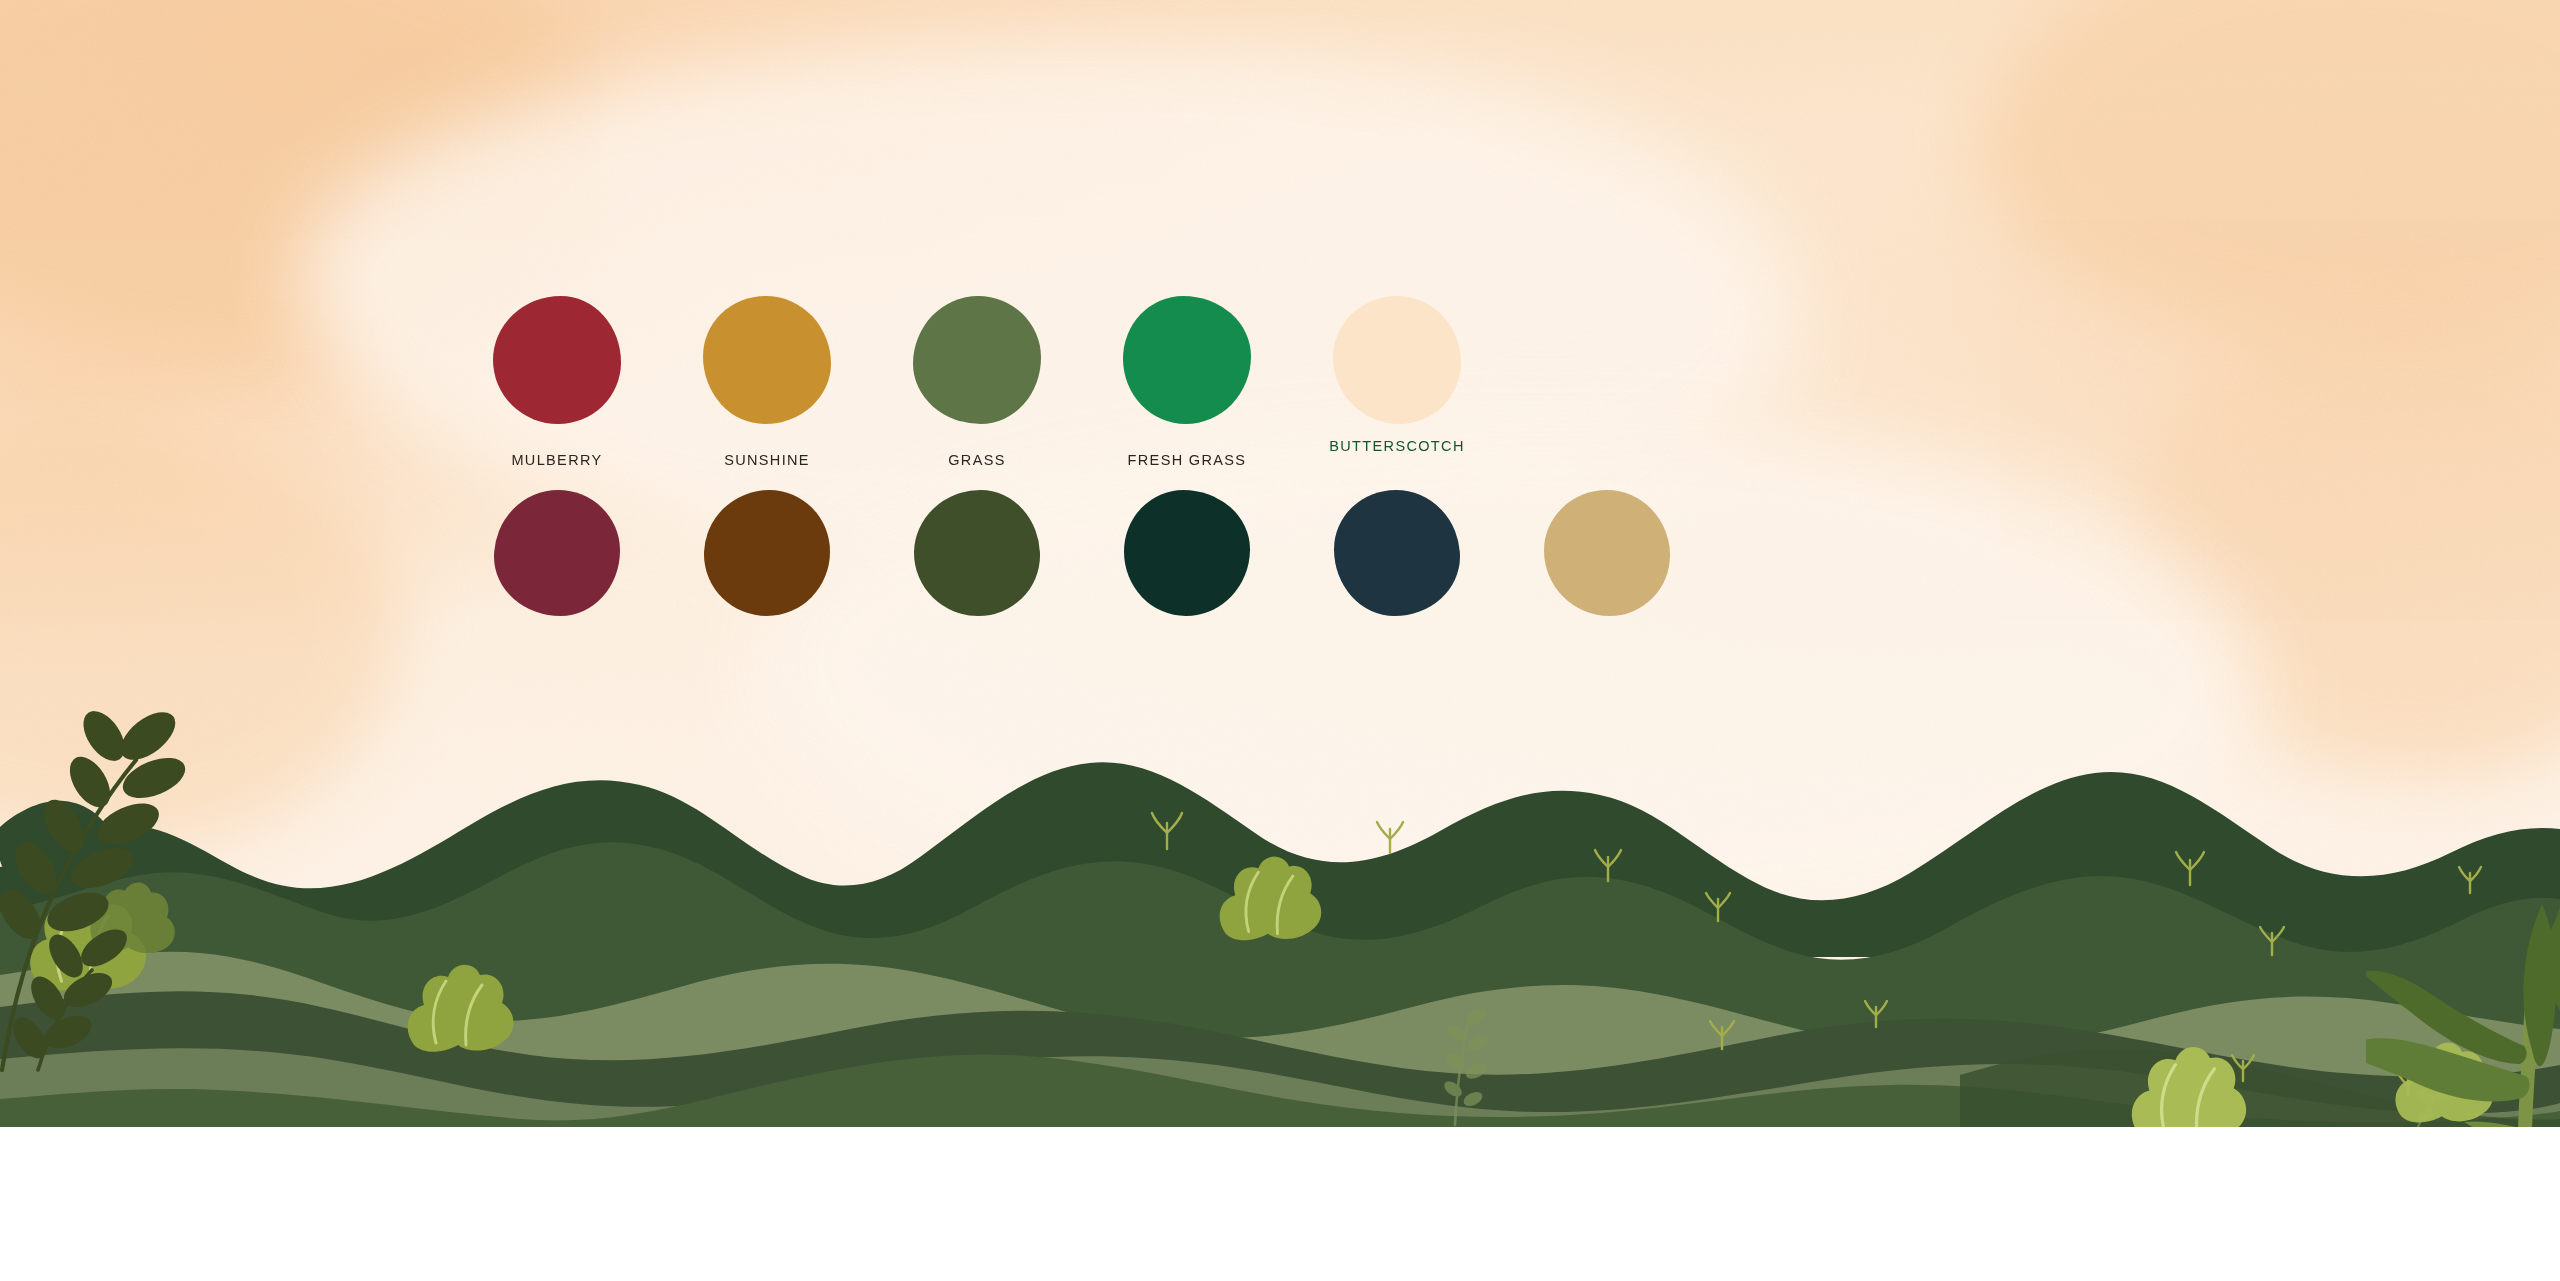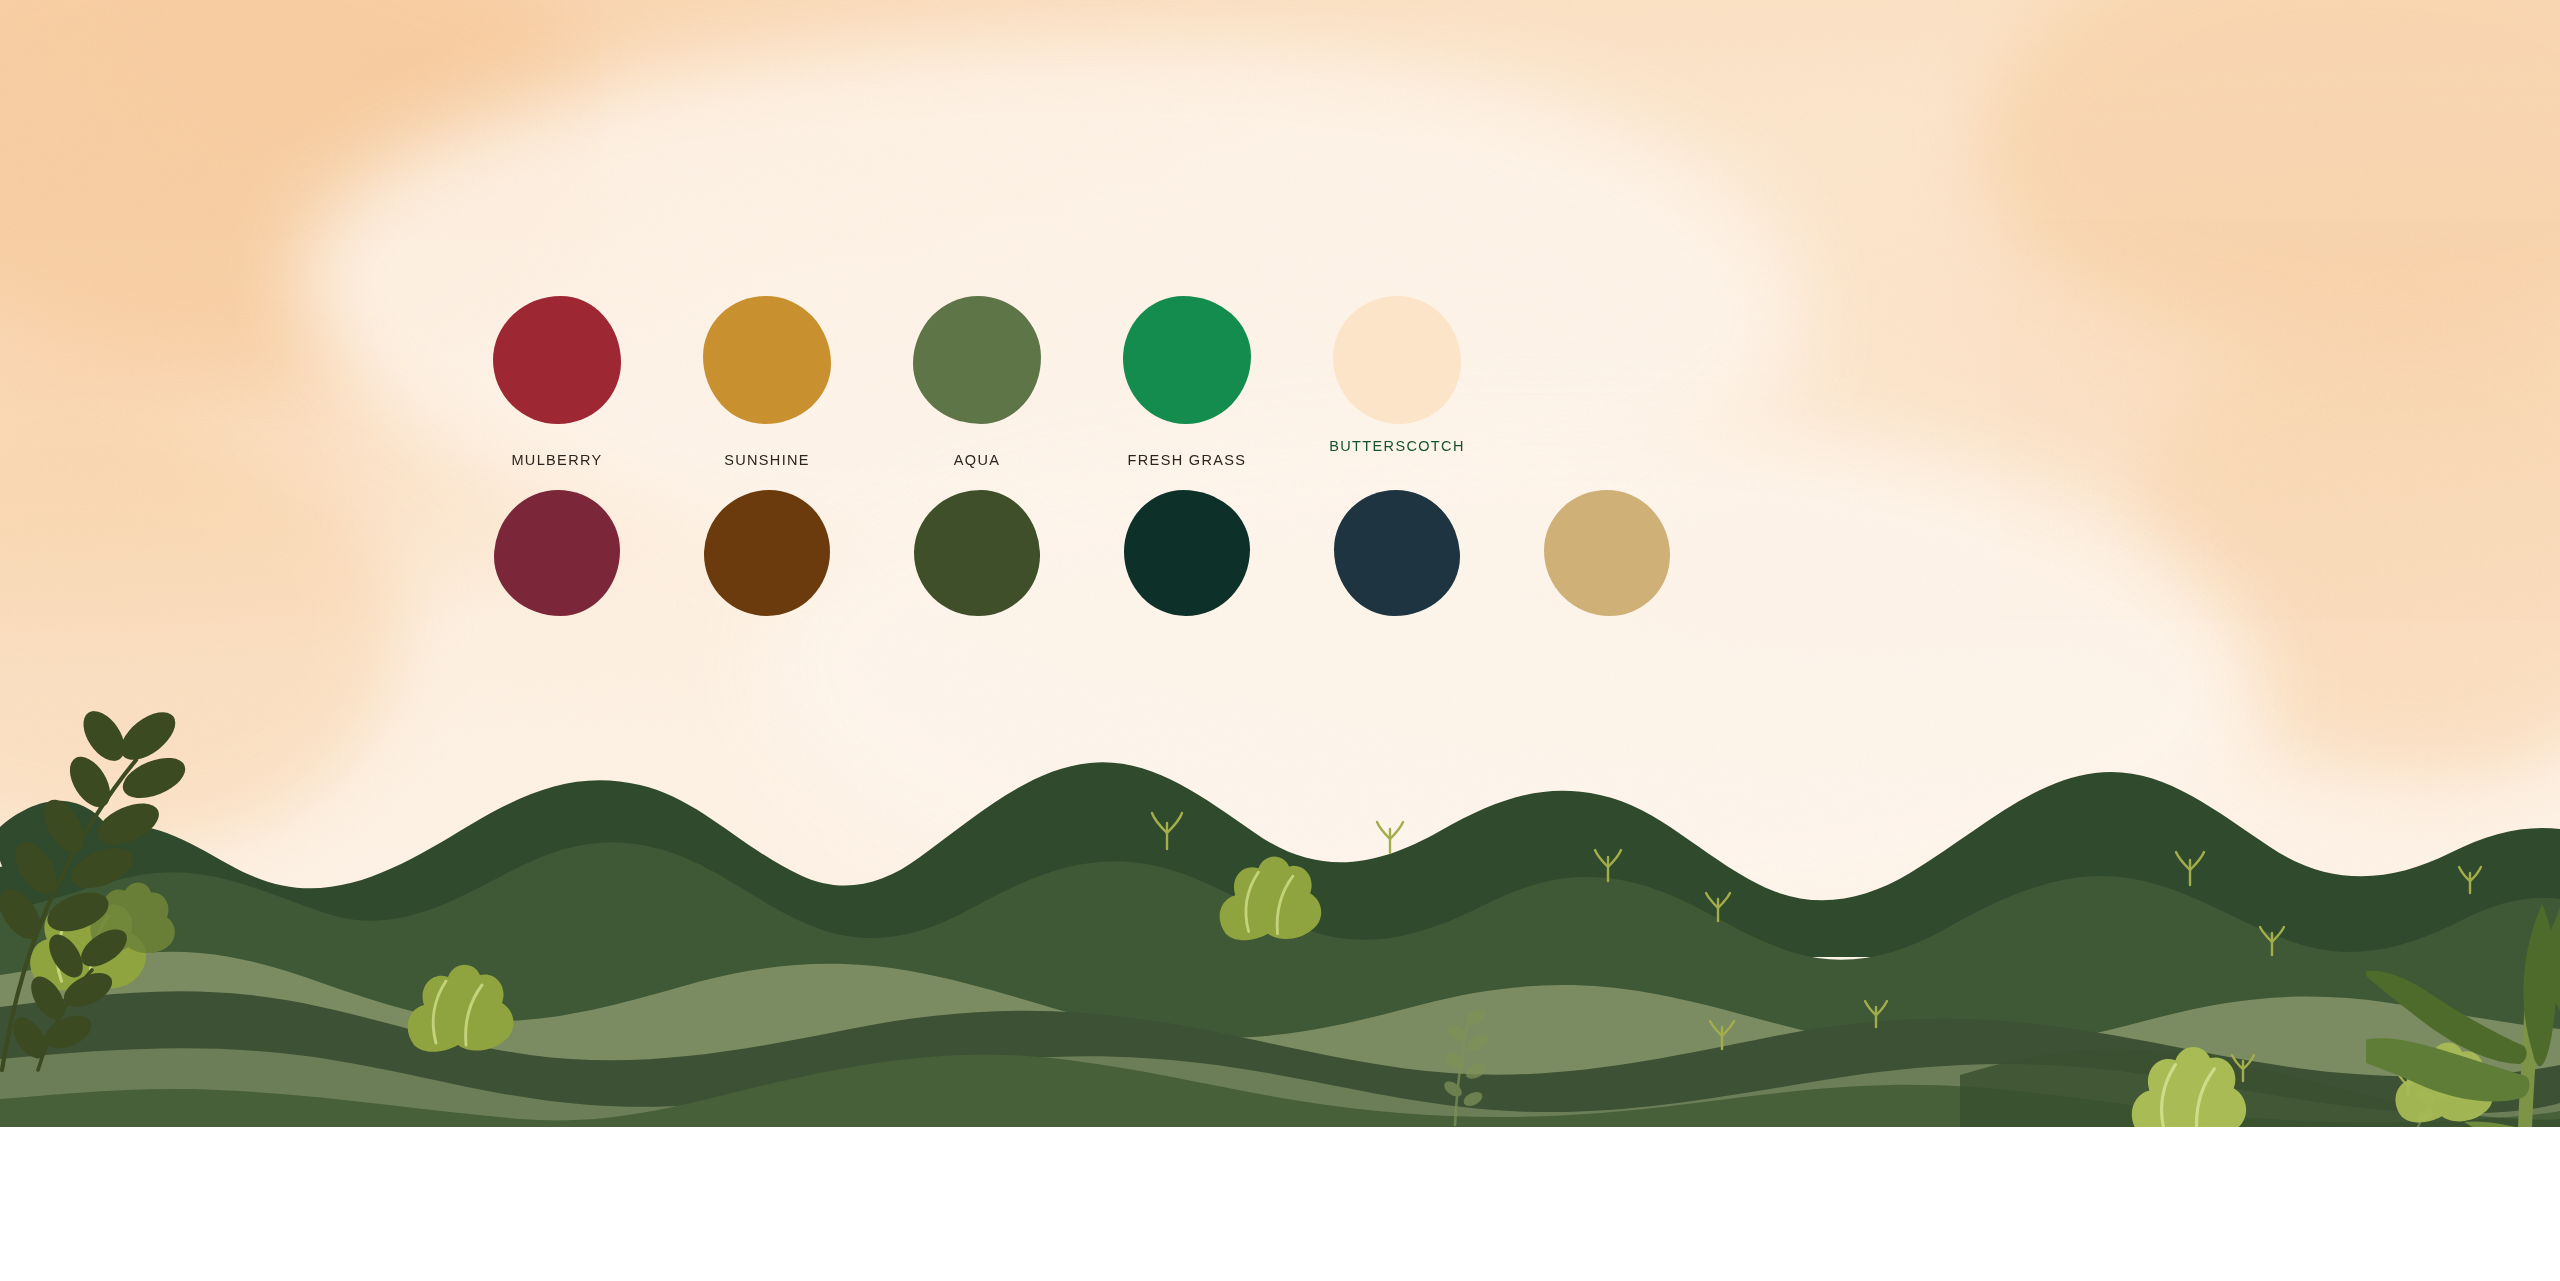--- a/index.html
+++ b/index.html
@@ -131,21 +131,21 @@
       <div class="cell">
         <div class="blob b1" style="background: rgb(157, 39, 51);"></div>
         <div class="swatch-label" style="color: rgb(43, 37, 32);">MULBERRY</div>
       </div>
       <div class="cell">
         <div class="blob b2" style="background: rgb(201, 144, 47);"></div>
         <div class="swatch-label" style="color: rgb(43, 37, 32);">SUNSHINE</div>
       </div>
       <div class="cell">
         <div class="blob b3" style="background: rgb(94, 117, 72);"></div>
-        <div class="swatch-label" style="color: rgb(43, 37, 32);">AQUA</div>
+        <div class="swatch-label" style="color: rgb(43, 37, 32);">GRASS</div>
       </div>
       <div class="cell">
         <div class="blob b4" style="background: rgb(20, 140, 78);"></div>
         <div class="swatch-label" style="color: rgb(43, 37, 32); text-align: right;">FRESH GRASS</div>
       </div>
       <div class="cell">
         <div class="blob b6" style="background: rgb(252, 228, 200);"></div>
         <div class="swatch-label" style="color: #14532d; margin-top: 14px;">BUTTERSCOTCH</div>
       </div>
     </div>

